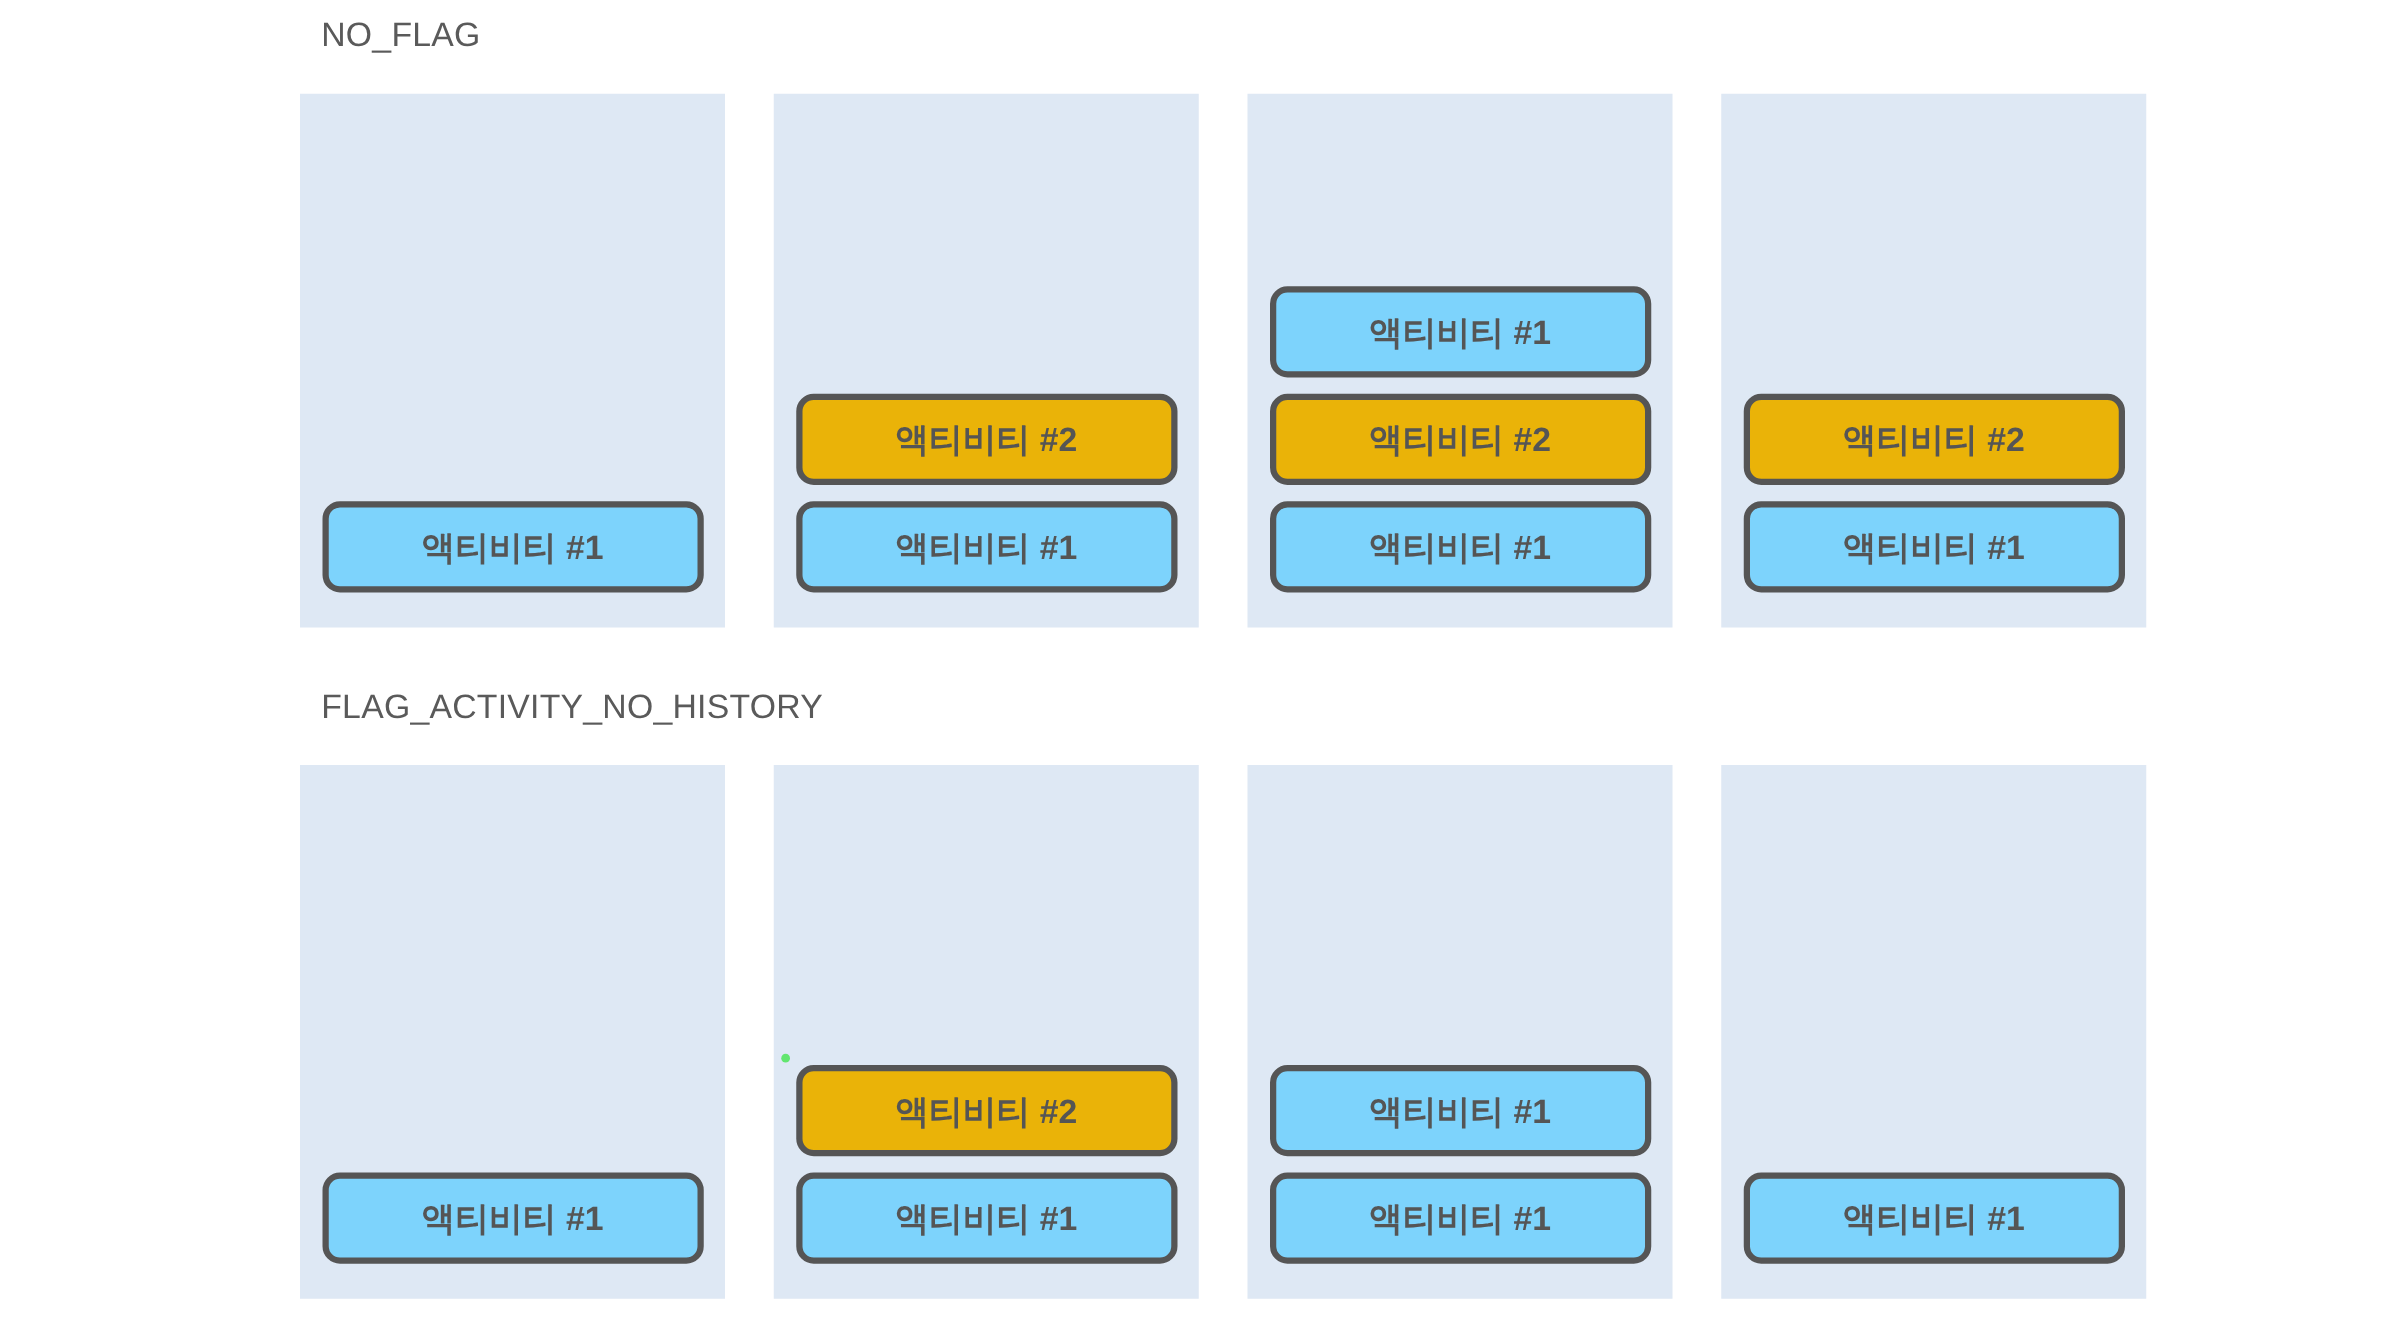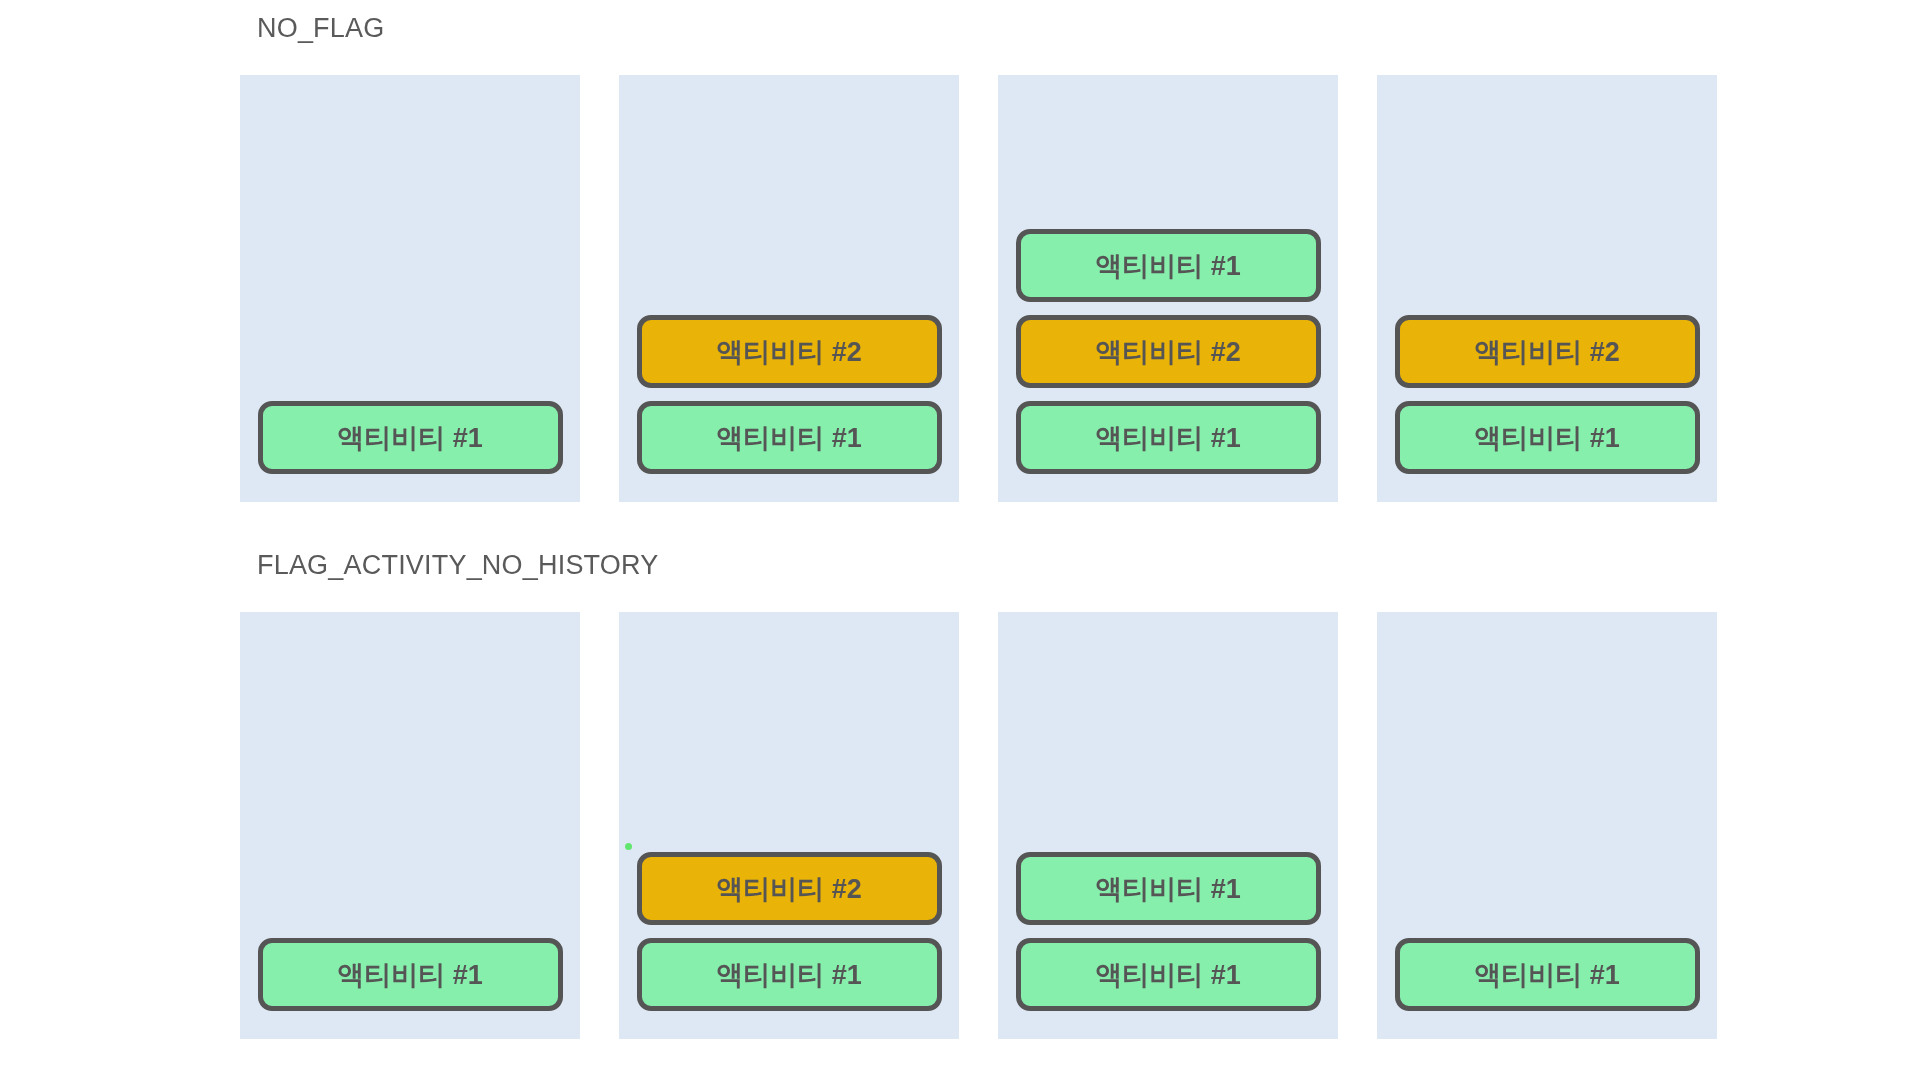--- a/index.html
+++ b/index.html
@@ -70,21 +70,21 @@
     padding: 0 0 28px 0;
   }
 
   .card {
     box-sizing: border-box;
     width: 305px;
     height: 73px;
     margin-top: 13px;
     border: 5px solid #555555;
     border-radius: 14px;
-    background: #86efac;
+    background: #7dd3fc;
     display: flex;
     align-items: center;
     justify-content: center;
     font-size: 27px;
     font-weight: 700;
     color: #555555;
     letter-spacing: 0px;
     white-space: nowrap;
   }
   .card.highlight {

